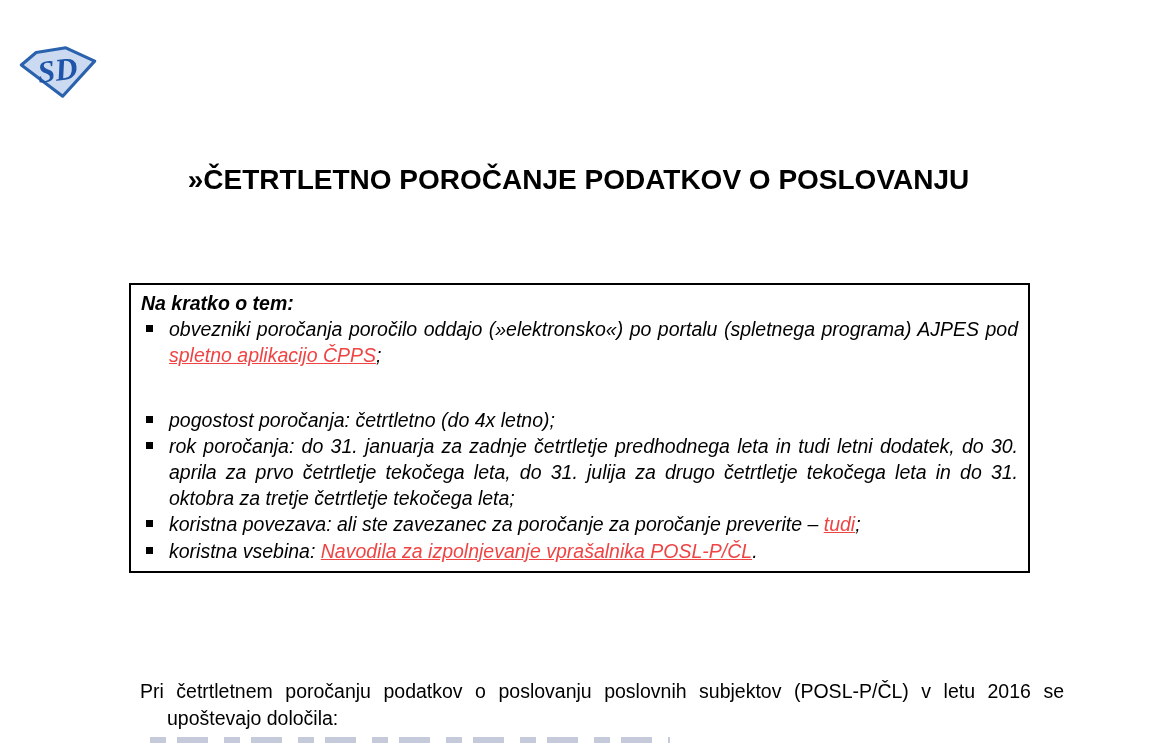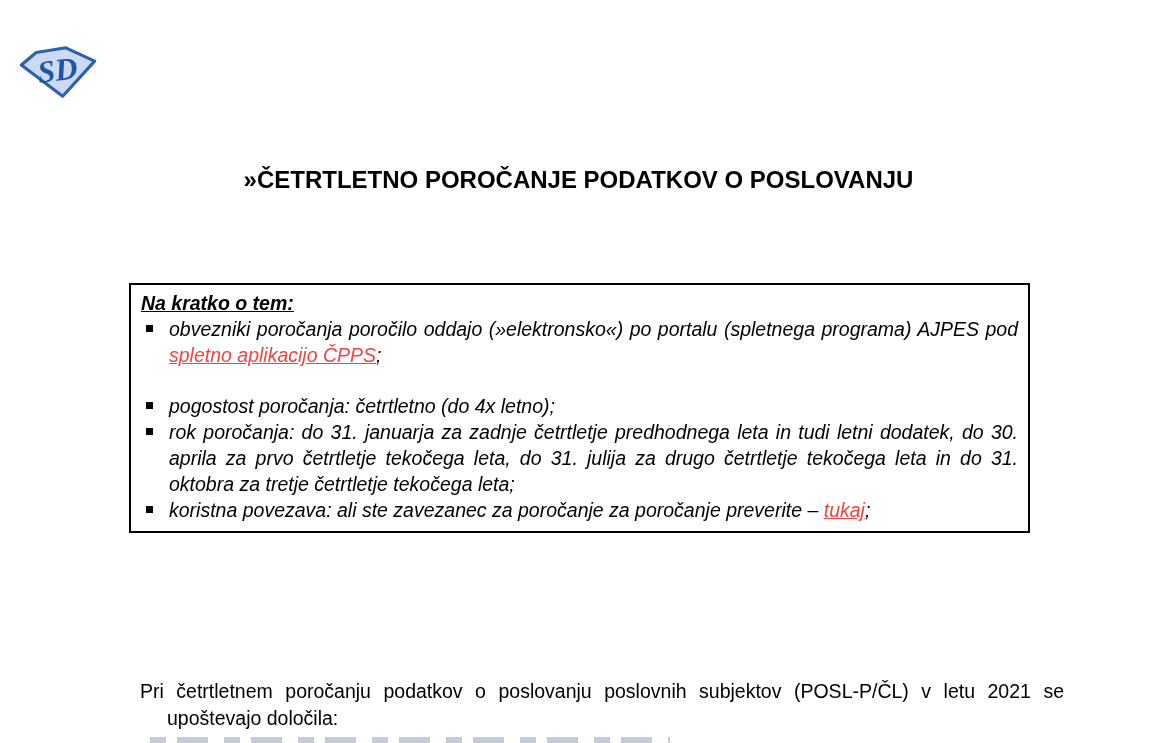--- a/index.html
+++ b/index.html
@@ -27,53 +27,52 @@
     width: 78px;
     height: 52px;
   }
   .title {
     position: absolute;
     top: 165px;
     left: 0;
     width: 100%;
     margin: 0;
     text-align: center;
-    font-size: 24px;
+    font-size: 28px;
     font-weight: bold;
     line-height: 29px;
     color: #000000;
   }
   .infobox {
     position: absolute;
     left: 129px;
     top: 283px;
     width: 901px;
     box-sizing: border-box;
     border: 2px solid #000000;
     padding: 5px 10px 7px 10px;
     font-size: 19.5px;
     font-style: italic;
     line-height: 26.2px;
   }
   .box-heading {
     font-weight: bold;
-    text-decoration: underline;
   }
   ul.bullets {
     list-style: none;
     margin: 0;
     padding: 0;
   }
   ul.bullets li {
     position: relative;
     padding-left: 28px;
     text-align: justify;
   }
   ul.bullets li.gap {
-    margin-top: 24px;
+    margin-top: 38px;
   }
   .square-bullet {
     position: absolute;
     left: 5px;
     top: 9px;
     width: 7px;
     height: 7px;
     background: #000000;
   }
   .link {
@@ -124,21 +123,22 @@
   <h1 class="title">
     <div>»ČETRTLETNO POROČANJE PODATKOV O POSLOVANJU</div>
   </h1>
 
   <div class="infobox">
     <div class="box-heading">Na kratko o tem:</div>
     <ul class="bullets" id="bullet-list">
         <li><span class="square-bullet"></span><span>obvezniki poročanja poročilo oddajo (»elektronsko«) po portalu (spletnega programa) AJPES pod </span><a class="link">spletno aplikacijo ČPPS</a><span>;</span></li>
         <li class="gap"><span class="square-bullet"></span><span>pogostost poročanja: četrtletno (do 4x letno);</span></li>
         <li><span class="square-bullet"></span><span>rok poročanja: do 31. januarja za zadnje četrtletje predhodnega leta in tudi letni dodatek, do 30. aprila za prvo četrtletje tekočega leta, do 31. julija za drugo četrtletje tekočega leta in do 31. oktobra za tretje četrtletje tekočega leta;</span></li>
-        <li><span class="square-bullet"></span><span>koristna povezava: ali ste zavezanec za poročanje za poročanje preverite – </span><a class="link">tukaj</a><span>;</span></li>
+        <li><span class="square-bullet"></span><span>koristna povezava: ali ste zavezanec za poročanje za poročanje preverite – </span><a class="link">tudi</a><span>;</span></li>
+        <li><span class="square-bullet"></span><span>koristna vsebina: </span><a class="link">Navodila za izpolnjevanje vprašalnika POSL-P/ČL</a><span>.</span></li>
       </ul>
   </div>
 
-  <p class="closing">Pri četrtletnem poročanju podatkov o poslovanju poslovnih subjektov (POSL-P/ČL) v letu 2021 se upoštevajo določila:</p>
+  <p class="closing">Pri četrtletnem poročanju podatkov o poslovanju poslovnih subjektov (POSL-P/ČL) v letu 2016 se upoštevajo določila:</p>
 
   <div class="clipped-line"></div>
 
 </div>
 
 </body></html>

